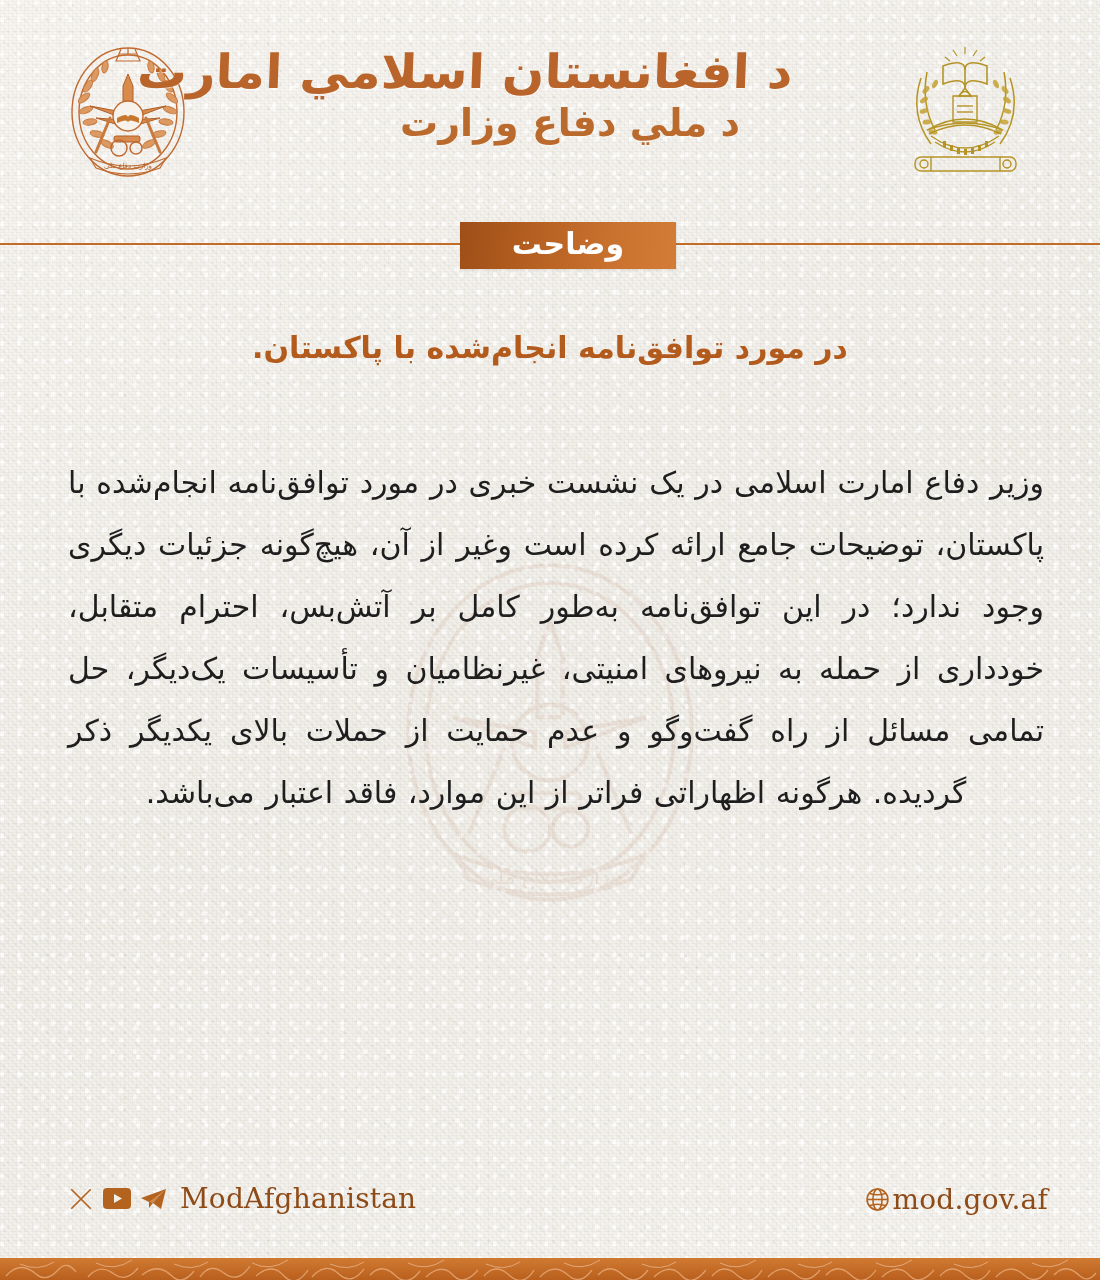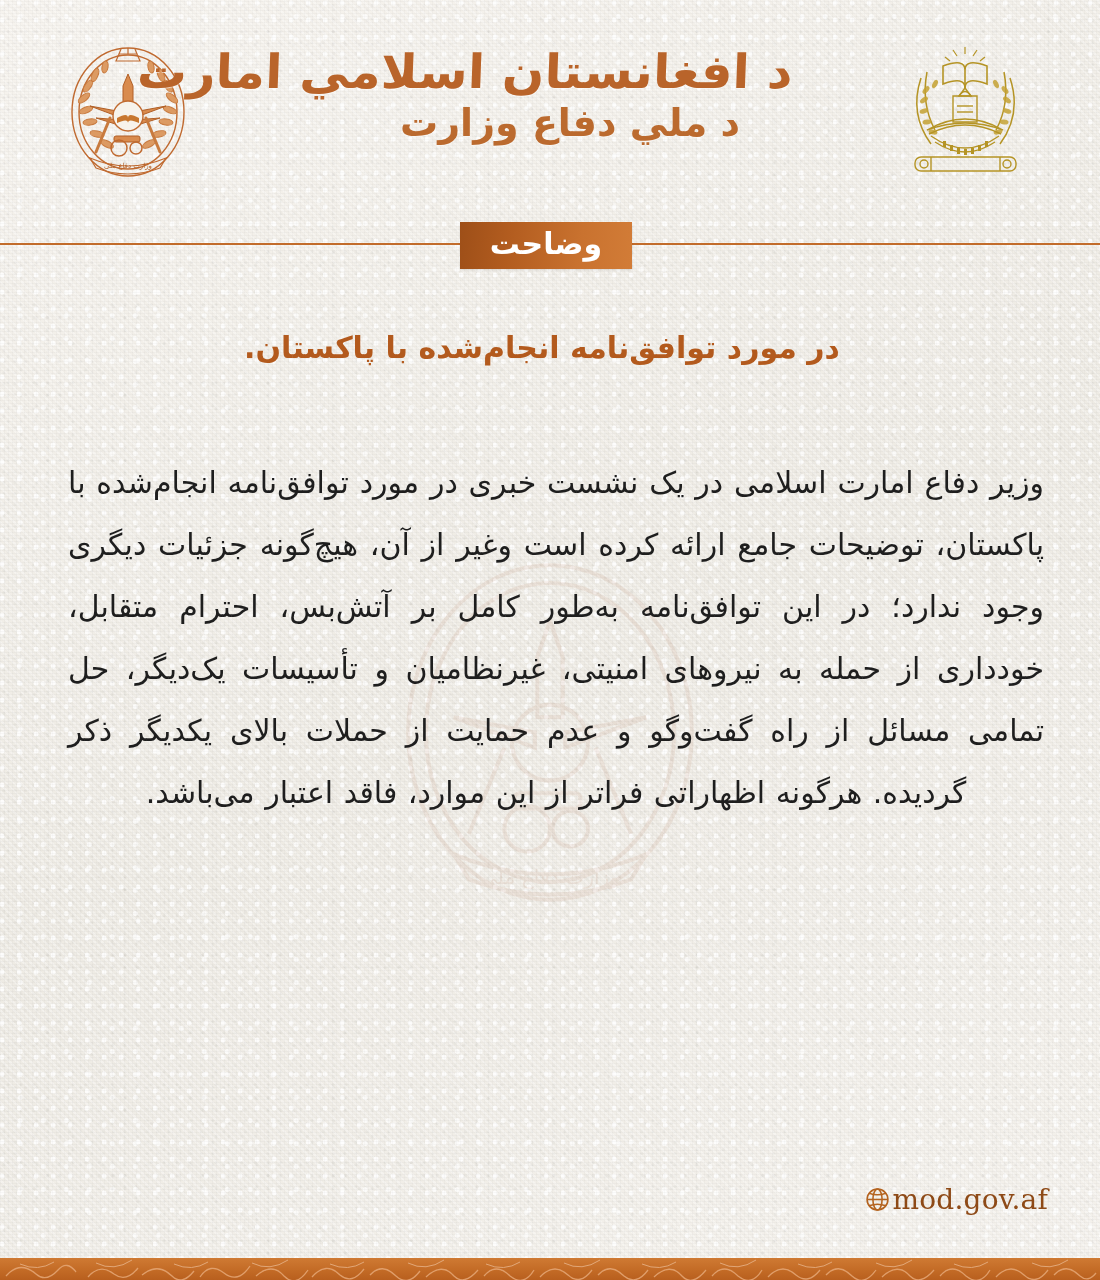--- a/index.html
+++ b/index.html
@@ -114,21 +114,21 @@
     left: 0;
     width: 1100px;
     height: 2px;
     background: linear-gradient(90deg, #c0enone 0%, #c36d2c 0%, #c36d2c 100%);
     background-color: #c26c2b;
   }
   .badge {
     position: absolute;
     left: 460px;
     top: 0;
-    width: 172px;
+    width: 216px;
     height: 47px;
     background: linear-gradient(95deg, #9e4f18 0%, #b25c1f 28%, #c9722f 70%, #d27c37 100%);
     display: flex;
     align-items: center;
     justify-content: center;
     box-shadow: 0 1px 2px rgba(0,0,0,.12);
     text-align: right;
   }
   .badge-text {
     color: #ffffff;
@@ -150,21 +150,21 @@
     opacity: .085;
     z-index: 2;
     pointer-events: none;
   }
   .watermark svg { width: 100%; height: 100%; display: block; }
 
   
   .headline {
     position: absolute;
     top: 326px;
-    left: 52px;
+    left: 60px;
     width: 980px;
     z-index: 4;
     direction: rtl;
     text-align: center;
     color: #b35a1d;
     font-size: 30px;
     font-weight: 700;
     line-height: 1.45;
     letter-spacing: .2px;
   }
@@ -438,20 +438,40 @@
   </div>
 
   <div class="headline">در مورد توافق‌نامه انجام‌شده با پاکستان.</div>
 
   <div class="body-text">
     <p>وزیر دفاع امارت اسلامی در یک نشست خبری در مورد توافق‌نامه انجام‌شده با پاکستان، توضیحات جامع ارائه کرده است وغیر از آن، هیچ‌گونه جزئیات دیگری وجود ندارد؛ در این توافق‌نامه به‌طور کامل بر آتش‌بس، احترام متقابل، خودداری از حمله به نیروهای امنیتی، غیرنظامیان و تأسیسات یک‌دیگر، حل تمامی مسائل از راه گفت‌وگو و عدم حمایت از حملات بالای یکدیگر ذکر گردیده. هرگونه اظهاراتی فراتر از این موارد، فاقد اعتبار می‌باشد.</p>
   </div>
 
   <div class="footer">
 
+    <div class="social">
+      <span class="ico ico-x">
+        <svg viewBox="0 0 24 24" xmlns="http://www.w3.org/2000/svg" fill="none" stroke="currentColor" stroke-width="1.6">
+          <path d="M3 3 L21 21 M21 3 L3 21"></path>
+        </svg>
+      </span>
+      <span class="ico ico-yt">
+        <svg viewBox="0 0 28 21" xmlns="http://www.w3.org/2000/svg">
+          <rect x="0" y="0" width="28" height="21" rx="4" fill="#b4631f"></rect>
+          <path d="M11 6 L19 10.5 L11 15 Z" fill="#f3f0ea"></path>
+        </svg>
+      </span>
+      <span class="ico ico-tg">
+        <svg viewBox="0 0 27 24" xmlns="http://www.w3.org/2000/svg">
+          <path d="M1 11 L26 2 L21 22 L13 16 L9 21 L9 15 Z" fill="#b4631f"></path>
+          <path d="M9 15 L26 2 L13 16 Z" fill="#d08a4d"></path>
+        </svg>
+      </span>
+      <span class="handle">ModAfghanistan</span>
+    </div>
 
     <div class="website">
       <span class="ico ico-globe">
         <svg viewBox="0 0 24 24" xmlns="http://www.w3.org/2000/svg" fill="none" stroke="currentColor" stroke-width="1.5">
           <circle cx="12" cy="12" r="10"></circle>
           <ellipse cx="12" cy="12" rx="4.4" ry="10"></ellipse>
           <line x1="2" y1="12" x2="22" y2="12"></line>
           <path d="M4 6 q8 3 16 0 M4 18 q8 -3 16 0"></path>
         </svg>
       </span>

